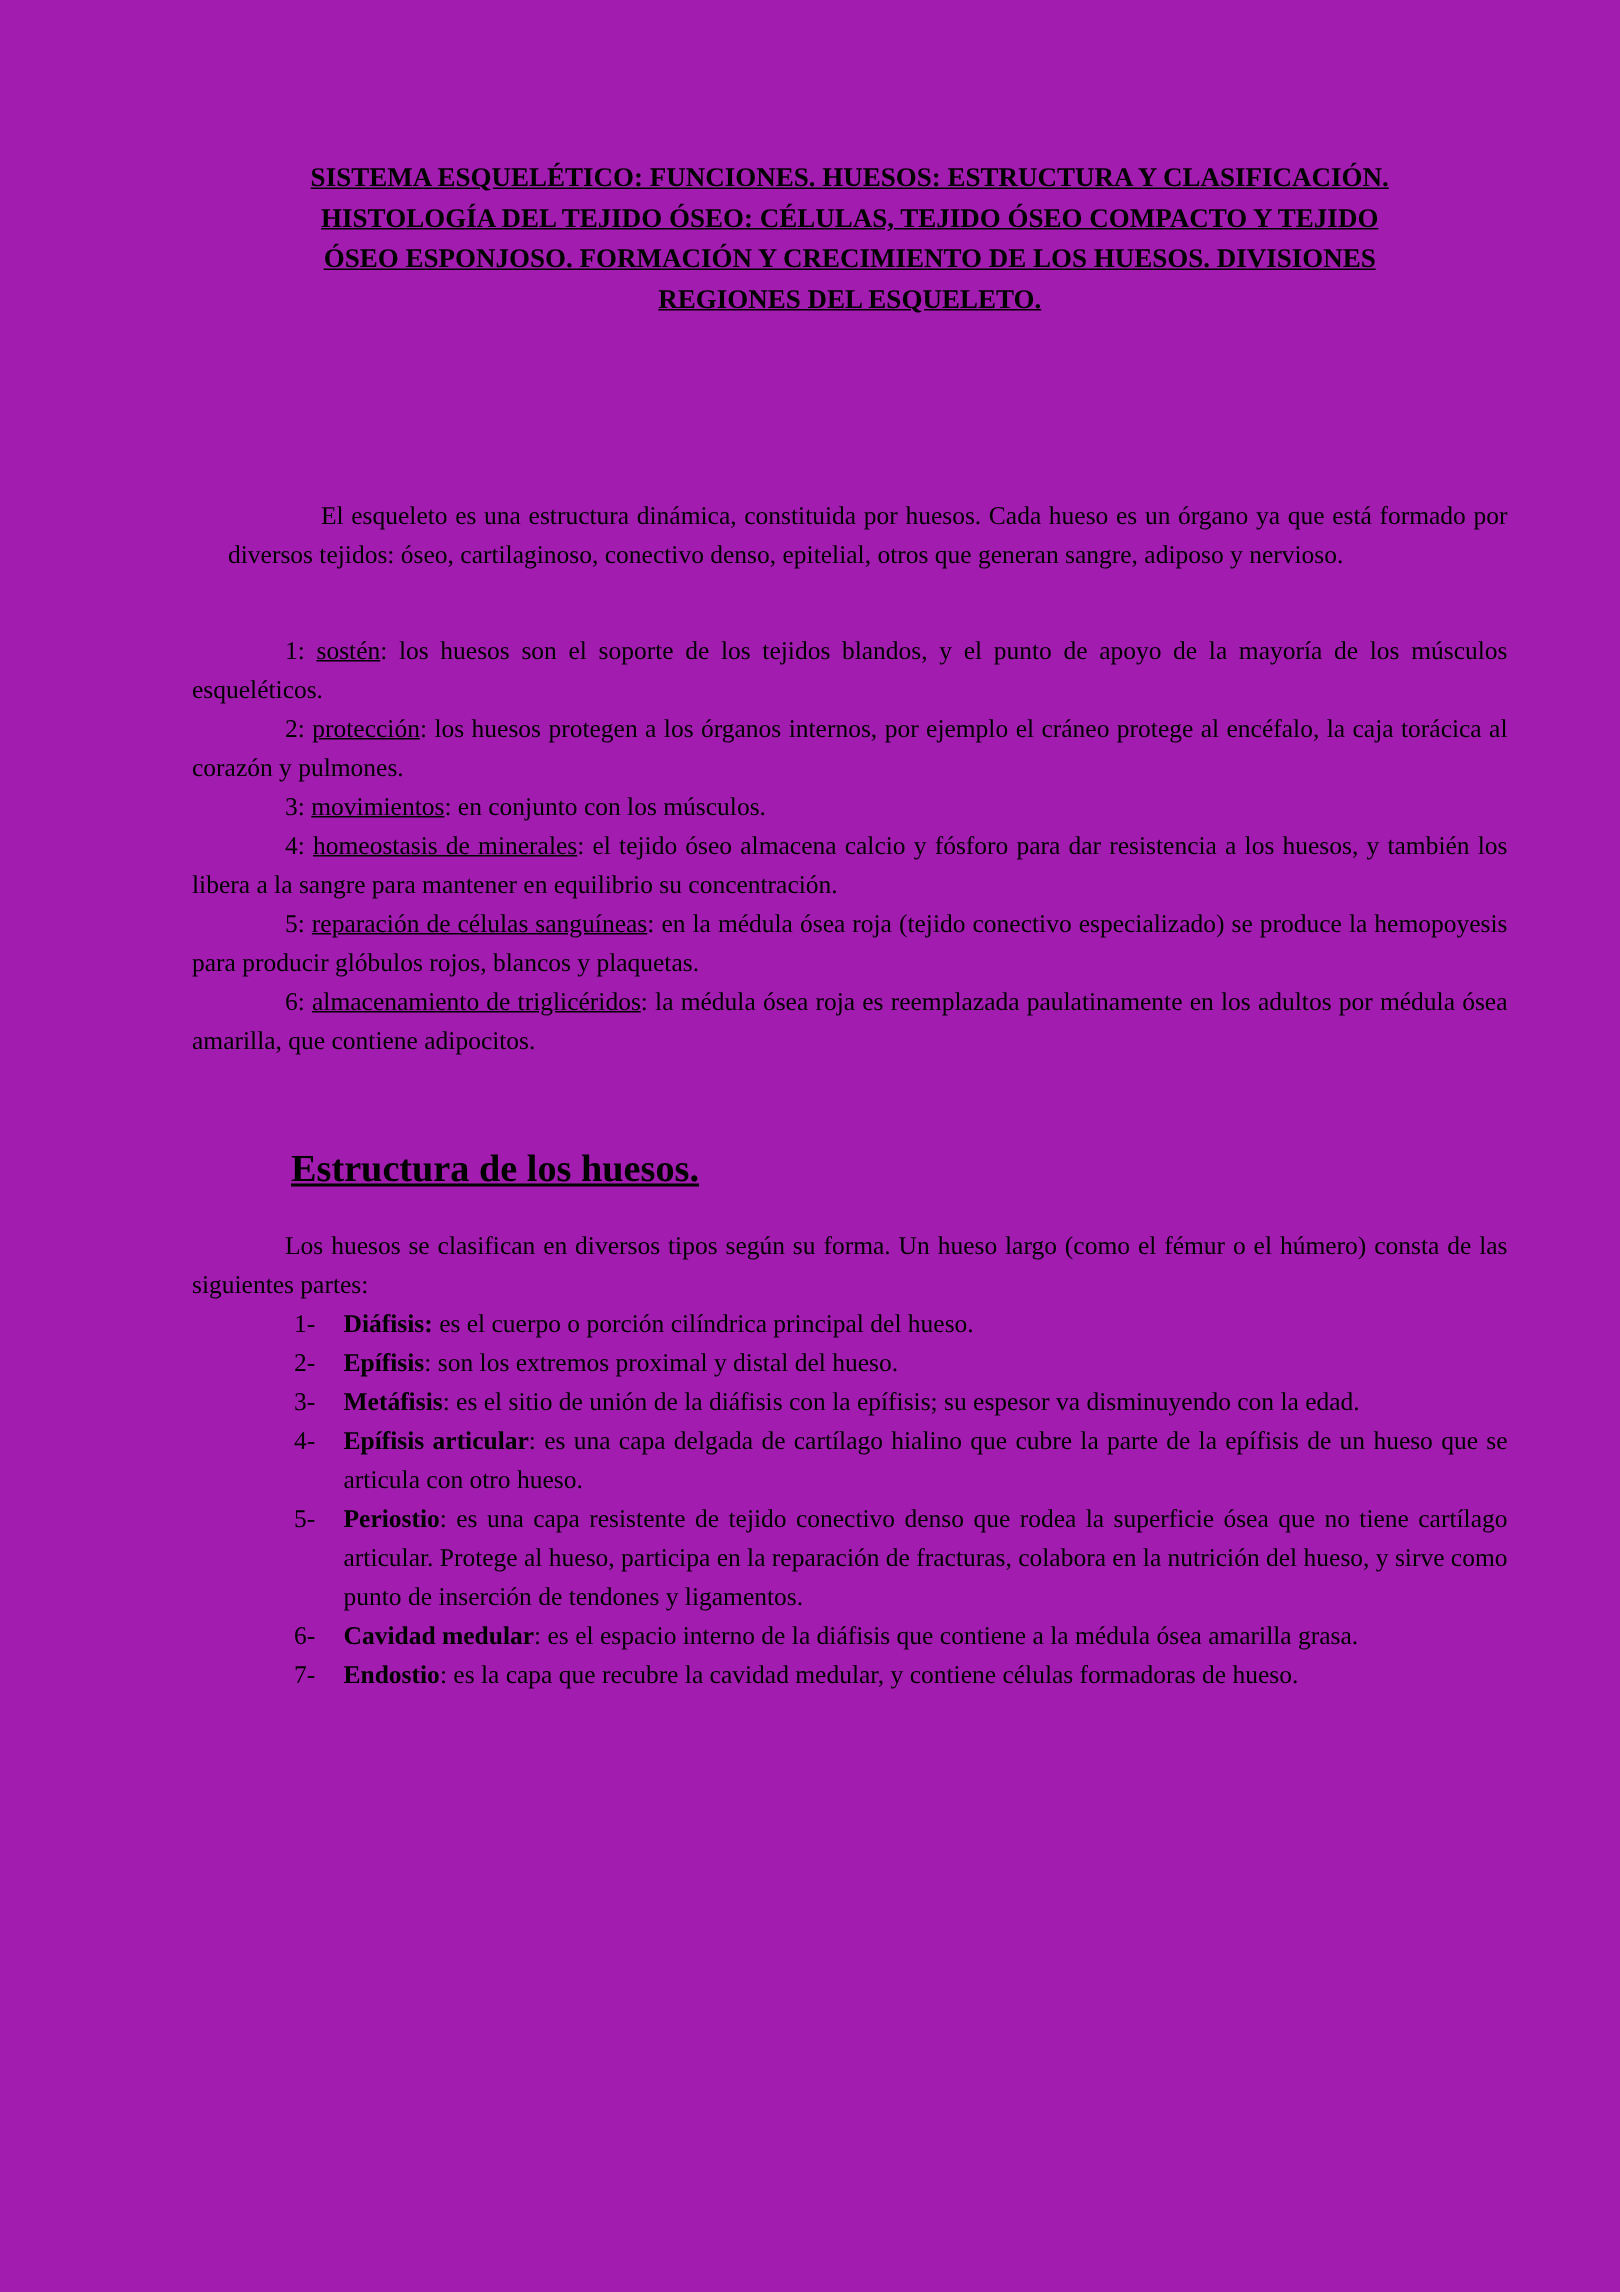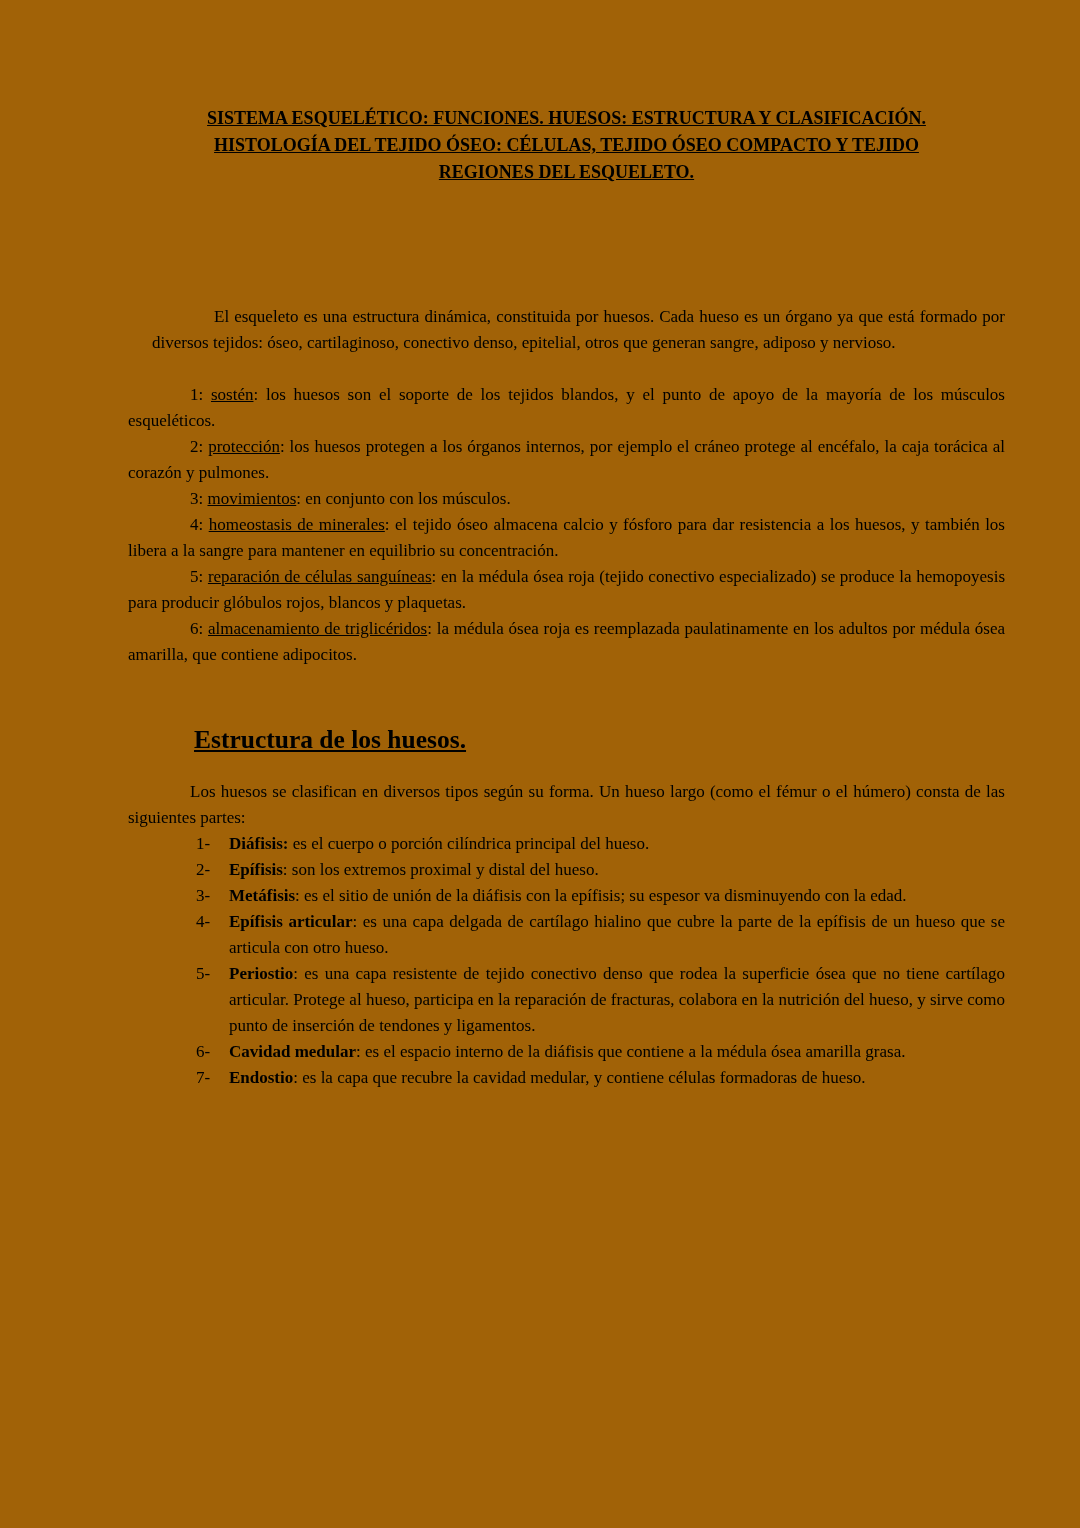--- a/index.html
+++ b/index.html
@@ -5,21 +5,21 @@
   html, body {
     margin: 0;
     padding: 0;
     background: #ffffff;
   }
   .page {
     position: relative;
     width: 1080px;
     height: 1528px;
     box-sizing: border-box;
-    background: #a16207;
+    background: #a21caf;
     color: #000000;
     font-family: "Liberation Serif", "DejaVu Serif", serif;
     font-size: 17px;
     line-height: 26px;
     overflow: hidden;
     padding: 0 75px 0 128px;
   }
   .doc-title {
     margin-top: 105px;
     text-align: center;
@@ -45,21 +45,21 @@
     font-weight: bold;
     text-decoration: underline;
   }
   .heading-funciones {
     margin-top: 72px;
   }
   .heading-estructura {
     margin-top: 59px;
   }
   .func-list {
-    margin-top: 26px;
+    margin-top: 38px;
   }
   .struct-intro {
     margin-top: 26px;
   }
   .u-term {
     text-decoration: underline;
   }
   .num-list {
     margin-left: 68px;
   }
@@ -79,20 +79,21 @@
   }
 </style>
 </head>
 <body>
 
 <div class="page">
 
   <div class="doc-title">
     <div class="t-line">SISTEMA ESQUELÉTICO: FUNCIONES. HUESOS: ESTRUCTURA Y CLASIFICACIÓN.</div>
     <div class="t-line">HISTOLOGÍA DEL TEJIDO ÓSEO: CÉLULAS, TEJIDO ÓSEO COMPACTO Y TEJIDO</div>
+    <div class="t-line">ÓSEO ESPONJOSO. FORMACIÓN Y CRECIMIENTO DE LOS HUESOS. DIVISIONES</div>
     <div class="t-line">REGIONES DEL ESQUELETO.</div>
   </div>
 
   <p class="para intro-para">El esqueleto es una estructura dinámica, constituida por huesos. Cada hueso es un órgano ya que está formado por diversos tejidos: óseo, cartilaginoso, conectivo denso, epitelial, otros que generan sangre, adiposo y nervioso.</p>
 
 
   <div class="func-list">
     <p class="para"><span>1: </span><span class="u-term">sostén</span><span>: los huesos son el soporte de los tejidos blandos, y el punto de apoyo de la mayoría de los músculos esqueléticos.</span></p>
     <p class="para"><span>2: </span><span class="u-term">protección</span><span>: los huesos protegen a los órganos internos, por ejemplo el cráneo protege al encéfalo, la caja torácica al corazón y pulmones.</span></p>
     <p class="para"><span>3: </span><span class="u-term">movimientos</span><span>: en conjunto con los músculos.</span></p>

